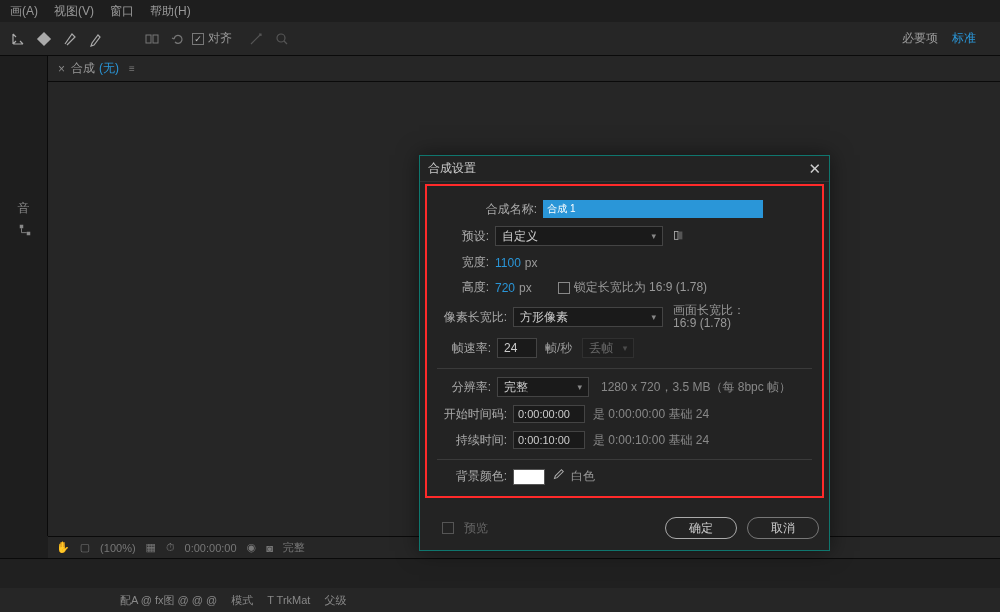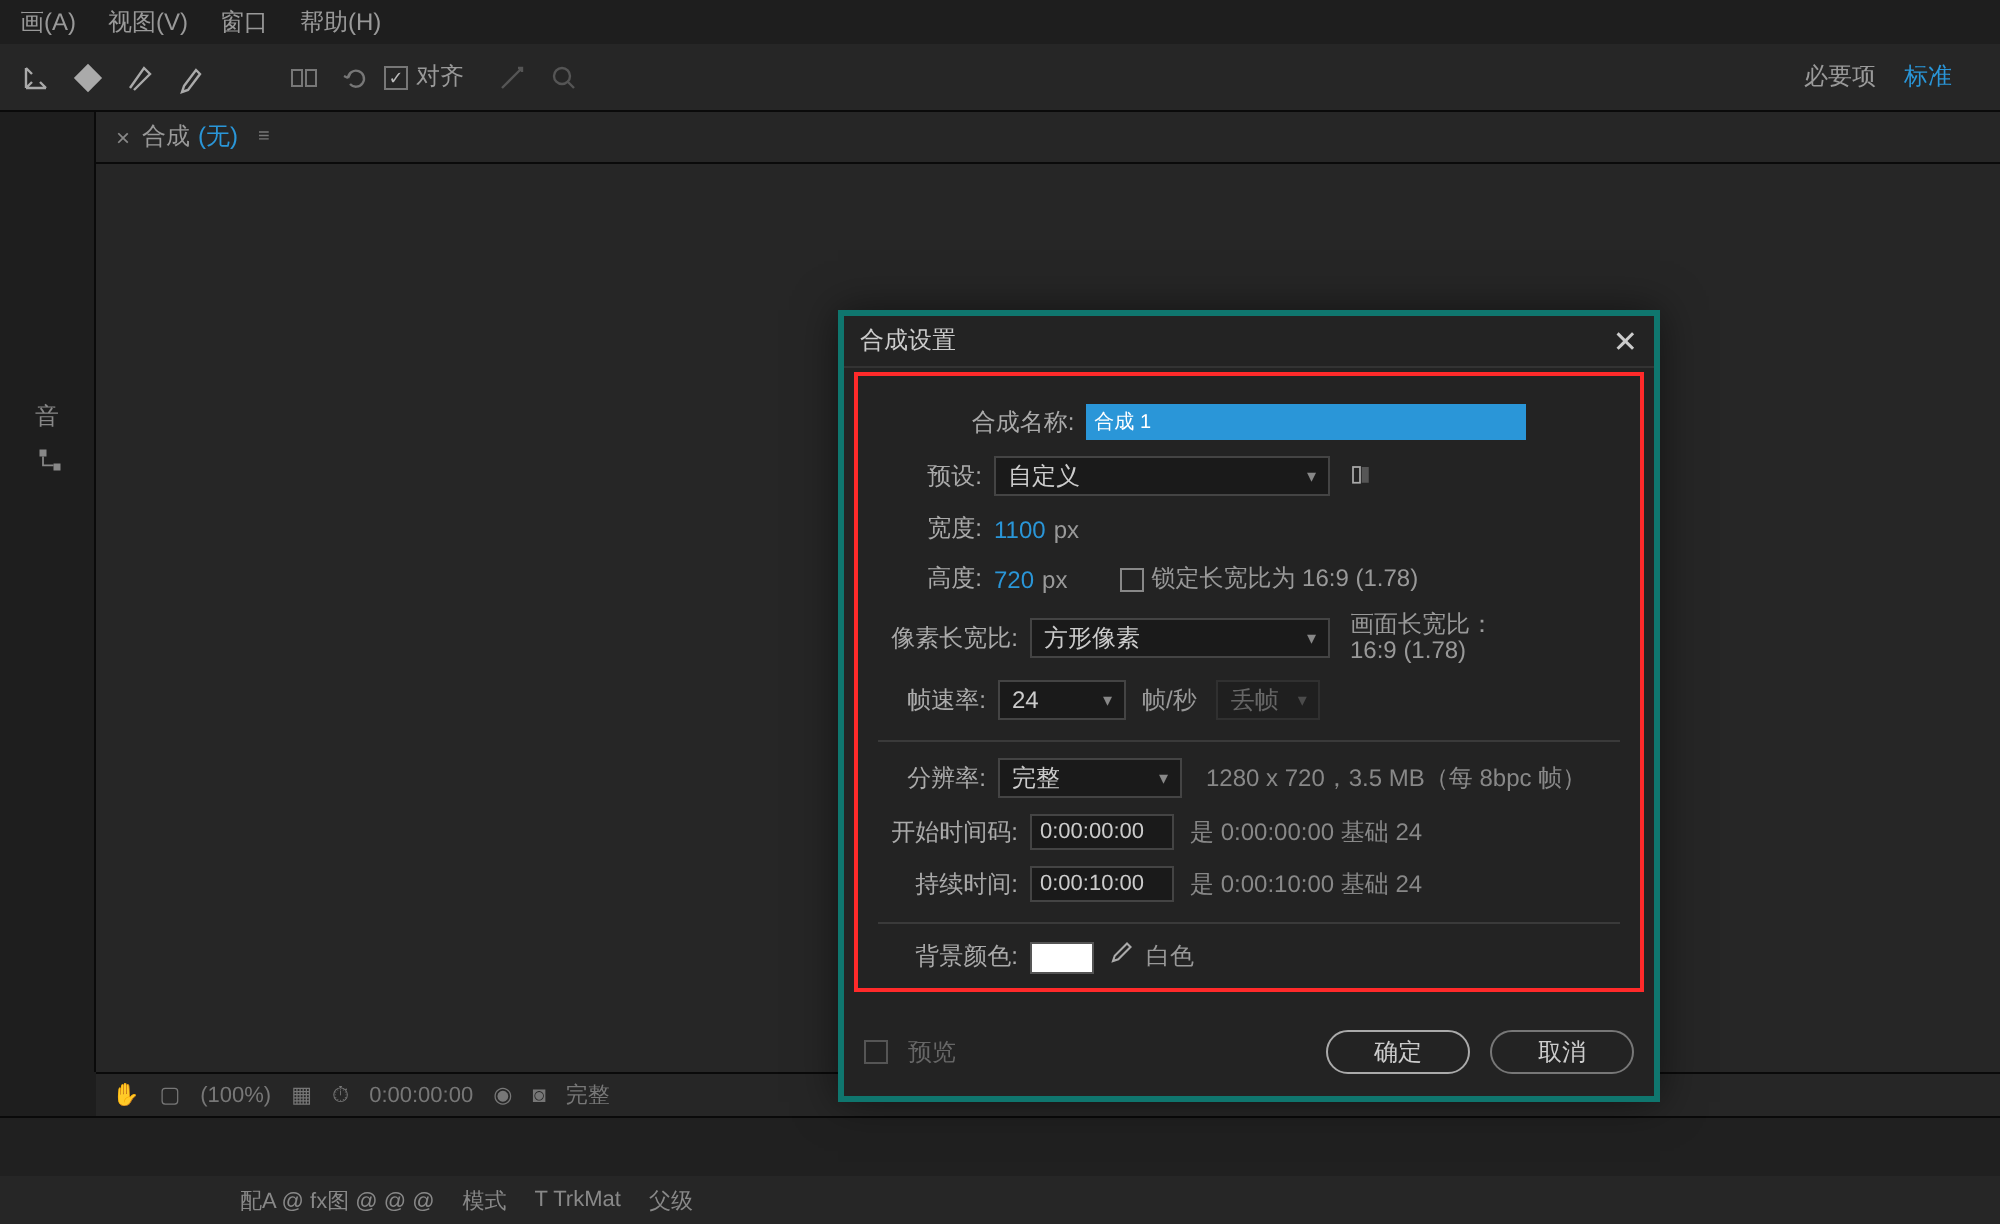--- a/index.html
+++ b/index.html
@@ -26,21 +26,21 @@
     .panel-tab .comp-link { color: #2a96d8; margin-left: 4px; }
     .panel-tab .menu-icon { margin-left: 10px; color: #777; font-size: 10px; }
     
     .footer-strip { position: absolute; bottom: 54px; left: 48px; right: 0; height: 22px; background: #262626; border-top: 1px solid #0a0a0a; display: flex; align-items: center; font-size: 11px; color: #777; gap: 10px; padding-left: 8px; }
     .footer-strip .pct { }
     
     .timeline-header { position: absolute; bottom: 24px; left: 0; right: 0; height: 30px; background: #202020; border-top: 1px solid #0a0a0a; display: flex; align-items: center; }
     .timeline-cols { position: absolute; bottom: 0; left: 0; right: 0; height: 24px; background: #262626; display: flex; align-items: center; padding-left: 120px; font-size: 11px; color: #888; gap: 14px; }
     
     
-    .dialog { position: absolute; top: 155px; left: 419px; width: 411px; height: 396px; background: #232323; border: 3px solid #0f766e; box-shadow: 0 0 20px rgba(0,0,0,.5); }
+    .dialog { position: absolute; top: 155px; left: 419px; width: 411px; height: 396px; background: #232323; border: 1px solid #0f766e; box-shadow: 0 0 20px rgba(0,0,0,.5); }
     .dialog-titlebar { height: 26px; background: #232323; display: flex; align-items: center; padding: 0 8px; justify-content: space-between; border-bottom: 1px solid #333; }
     .dialog-title { font-size: 12px; color: #ccc; }
     .dialog-close { cursor: pointer; color: #ccc; font-size: 15px; }
     
     .red-box { position: absolute; top: 28px; left: 5px; right: 5px; bottom: 52px; border: 2px solid #ff2a2a; padding: 6px 10px; }
     
     .row-line { display: flex; align-items: center; font-size: 12px; margin-top: 8px; }
     .label-r { text-align: right; color: #aaa; min-width: 76px; padding-right: 6px; }
     .name-input { background: #2a96d8; border: none; height: 18px; color: #fff; font-size: 10px; padding: 0 4px; width: 220px; }
     
@@ -55,21 +55,21 @@
     .chk { width: 12px; height: 12px; border: 1px solid #888; display: inline-block; margin-right: 4px; vertical-align: middle; }
     
     .frame-suffix { color: #888; }
     .tc-input { background: #1a1a1a; border: 1px solid #444; height: 18px; width: 72px; color: #ccc; font-size: 11px; padding: 0 4px; }
     
     .sep { border-top: 1px solid #3a3a3a; margin: 10px 0 6px; }
     
     .swatch { width: 32px; height: 16px; background: #fff; border: 1px solid #555; display: inline-block; }
     .eyedrop { color: #aaa; margin: 0 6px; }
     
-    .dialog-footer { position: absolute; bottom: 0; left: 0; right: 0; height: 44px; display: flex; align-items: center; padding: 0 10px; gap: 10px; }
+    .dialog-footer { position: absolute; bottom: 0; left: 12px; right: 0; height: 44px; display: flex; align-items: center; padding: 0 10px; gap: 10px; }
     .dialog-footer .spacer { flex: 1; }
     .pill-btn { border: 1px solid #777; background: transparent; color: #ccc; font-size: 12px; height: 22px; width: 72px; border-radius: 11px; cursor: pointer; }
     .pill-btn.primary { border-color: #aaa; }
     
     .preview-chk-row { display: flex; align-items: center; gap: 6px; font-size: 12px; color: #666; }
   </style>
 </head>
 <body>
 
 <div class="menubar">
@@ -228,21 +228,21 @@
           <span class="caret">▾</span>
       </span>
       <span style="margin-left:10px; line-height:1.1;">
         <span>画面长宽比：</span><br>
         <span>16:9 (1.78)</span>
       </span>
     </div>
 
     <div class="row-line">
       <span class="label-r" style="min-width:60px;">帧速率:</span>
-      <span class="sel" style="width:64px;gap:28px;">
+      <span class="sel" style="width:40px;gap:28px;">
         <span>24</span>
           <span class="caret">▾</span>
       </span>
       <span style="margin-left:8px;">帧/秒</span>
       <span class="sel" style="width:52px; margin-left:10px; opacity:.4;">
         <span>丢帧</span>
           <span class="caret">▾</span>
       </span>
     </div>
 

